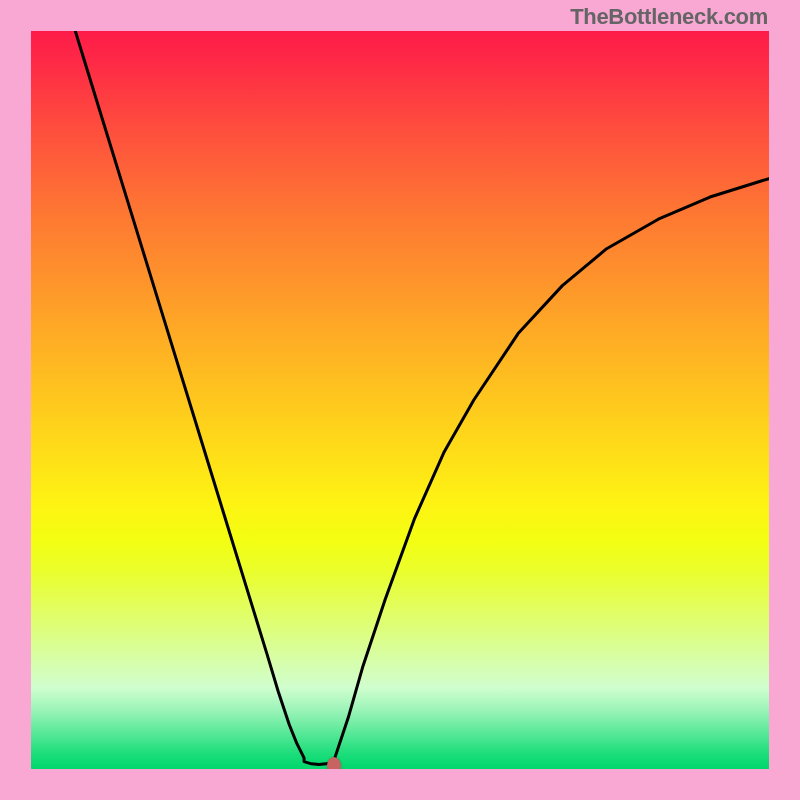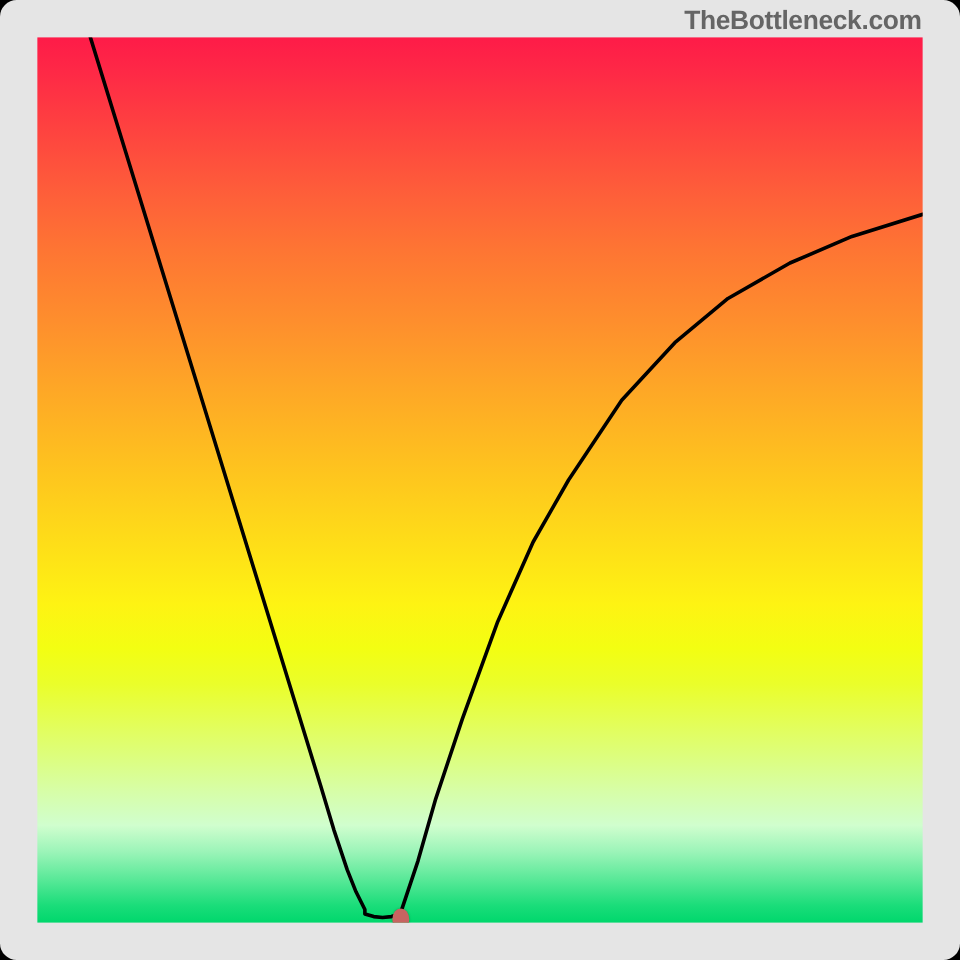--- a/index.html
+++ b/index.html
@@ -7,22 +7,21 @@
     width: 800px;
     height: 800px;
     background: #000;
     position: relative;
     font-family: Arial, Helvetica, sans-serif;
     overflow: hidden;
   }
   .frame {
     position: absolute;
     inset: 0;
-    background: #e5e5e5;
-    border-radius: 14px;
+    background: #f9a8d4;
   }
   .plot-area {
     position: absolute;
     left: 31px;
     top: 31px;
     width: 738px;
     height: 738px;
     overflow: hidden;
   }
   .gradient-bg {

